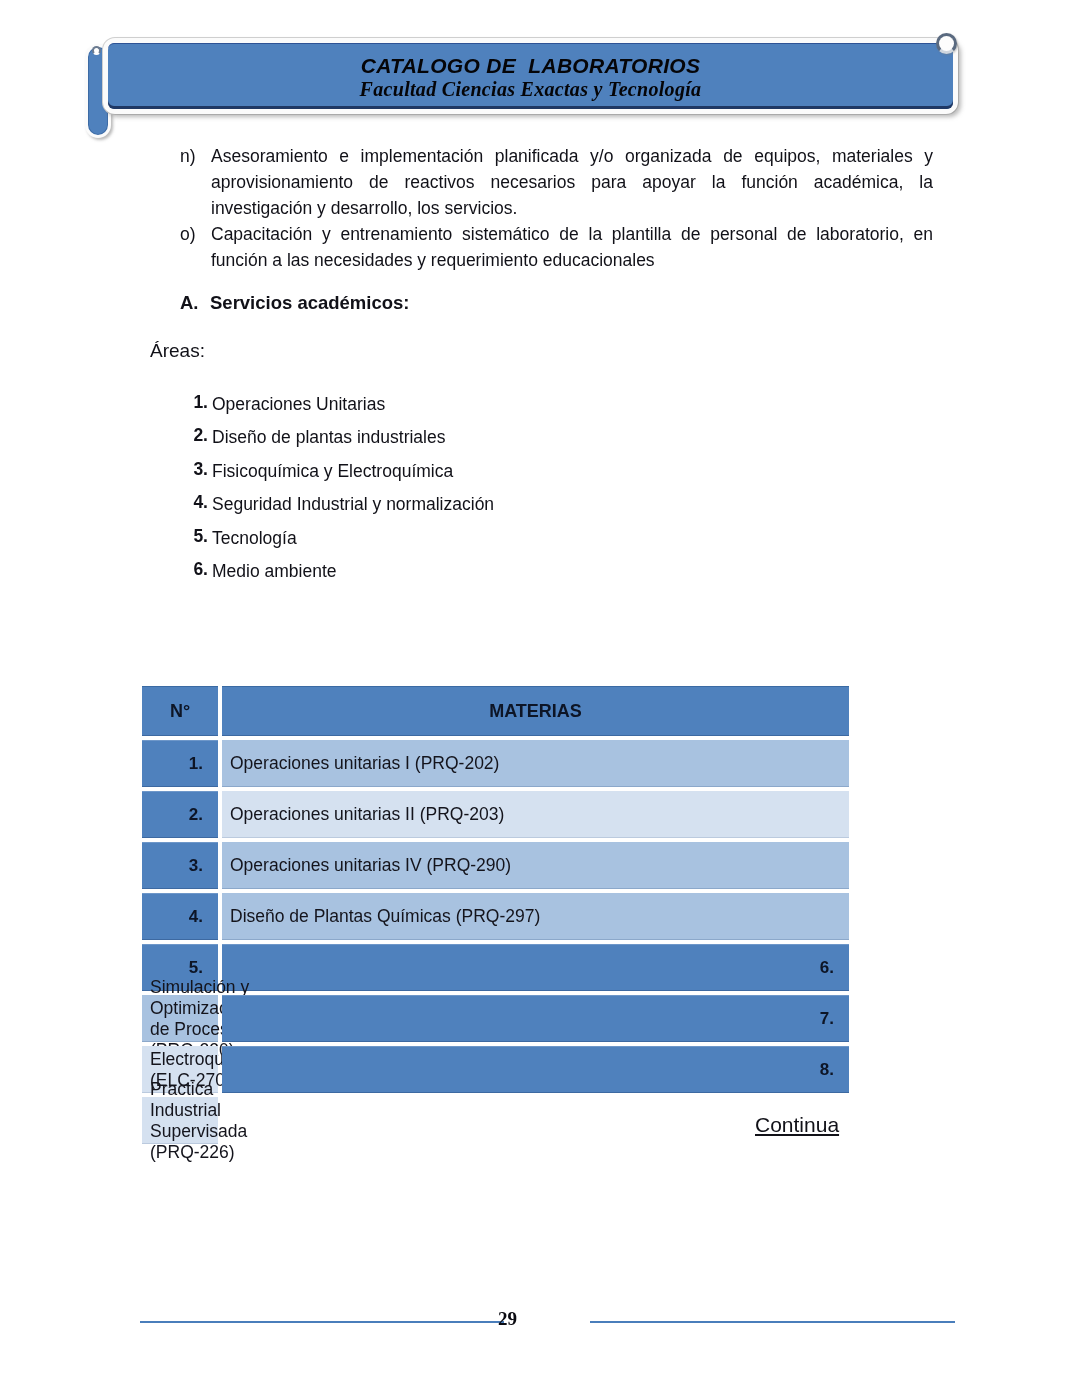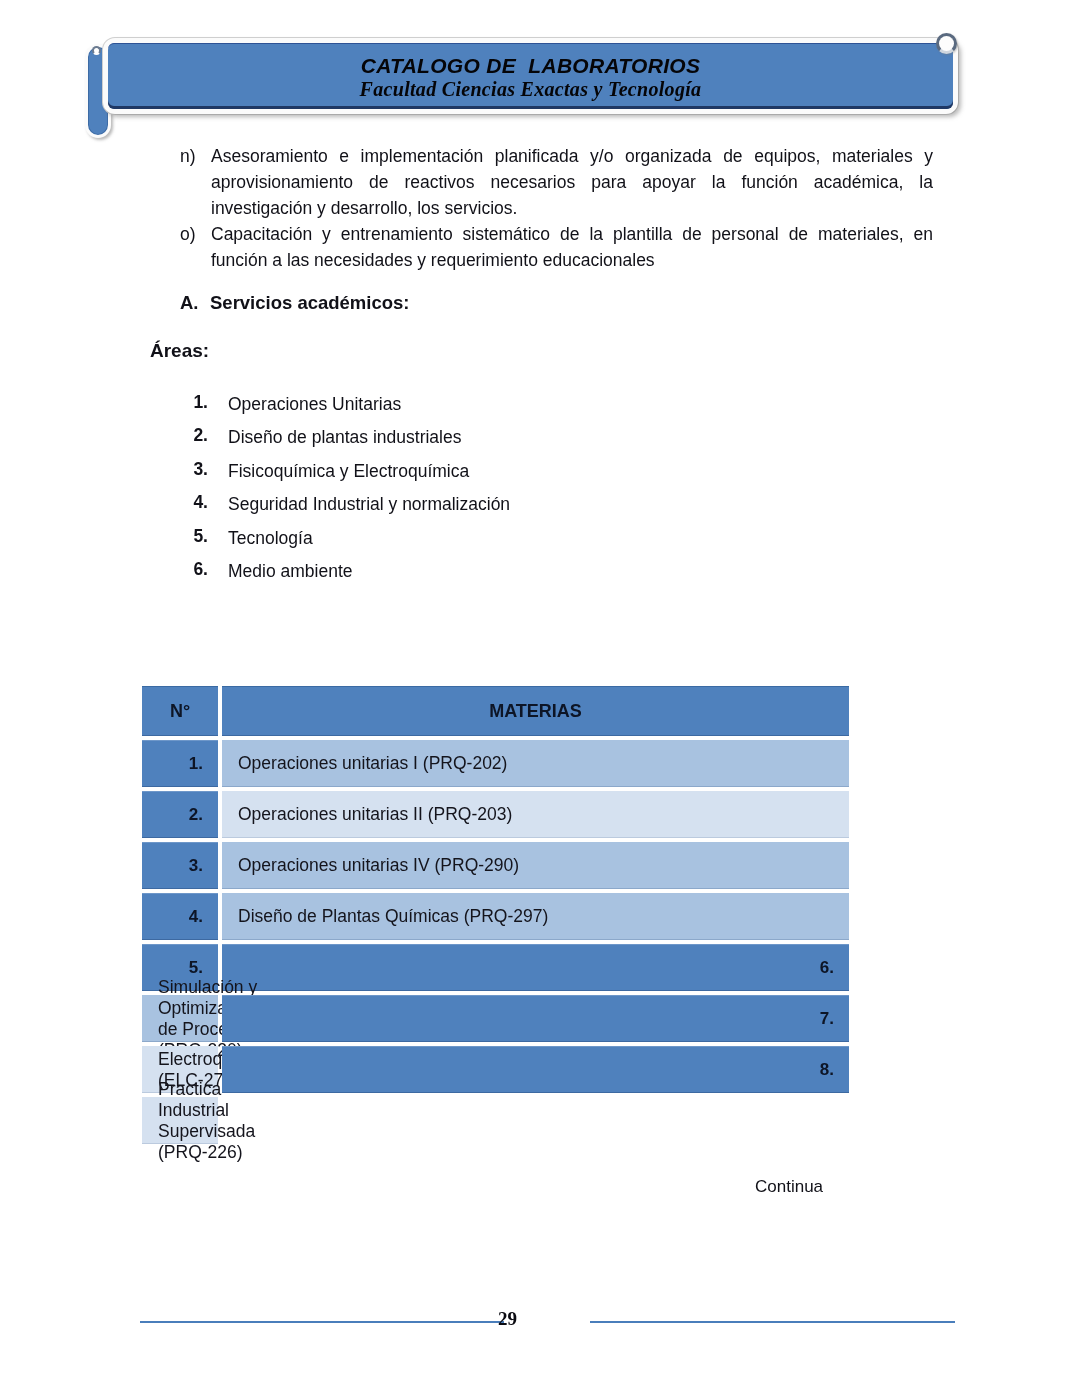--- a/index.html
+++ b/index.html
@@ -67,32 +67,32 @@
   .para-text { flex: 1; text-align: justify; }
 
   
   .section-heading {
     position: absolute; left: 180px; top: 292px;
     font-size: 18.5px; font-weight: bold; display: flex;
   }
   .section-label { width: 30px; }
   .areas-heading {
     position: absolute; left: 150px; top: 340px;
-    font-size: 19px; font-weight: bold;
+    font-size: 19px; font-weight: normal;
   }
   .asignaturas-heading {
     position: absolute; left: 150px; top: 611px;
     font-size: 18.5px; font-weight: bold;
   }
 
   
   .areas-list { position: absolute; left: 190px; top: 394px; display: flex; flex-direction: column; }
   .area-item { display: flex; height: 33.4px; align-items: flex-start; font-size: 17.5px; }
   .area-num { flex: 0 0 18px; text-align: right; font-weight: bold; position: relative; top: -2px; }
-  .area-text { margin-left: 20px; }
+  .area-text { margin-left: 4px; }
 
   
   .materias-table {
     position: absolute; left: 142px; top: 686px; width: 707px;
     display: grid;
     grid-template-columns: 76px 627px;
     grid-template-rows: 50px;
     grid-auto-rows: 47px;
     gap: 4px;
   }
@@ -104,28 +104,28 @@
   }
   .num-cell {
     background: var(--header-blue, #4f81bd);
     display: flex; align-items: center; justify-content: flex-end;
     padding-right: 15px;
     font-weight: bold; font-size: 17px; color: #0d1526;
     box-shadow: inset 0 -1px 0 rgba(30,60,110,.35), inset 0 1px 0 rgba(255,255,255,.18);
   }
   .materia-cell {
     display: flex; align-items: center;
-    padding-left: 16px;
+    padding-left: 8px;
     font-size: 17.5px; color: #14141c;
   }
   .shade-medium { background: var(--row-medium, #a8c2e0); box-shadow: inset 0 -1px 0 rgba(90,120,160,.35); }
   .shade-light  { background: var(--row-light, #d5e1f0); box-shadow: inset 0 -1px 0 rgba(140,160,190,.35); }
 
   
-  .continua { position: absolute; left: 755px; top: 1177px; font-size: 17px; }
+  .continua { position: absolute; left: 755px; top: 1113px; font-size: 21px; text-decoration: underline; }
   .footer-line {
     position: absolute; top: 1321px; height: 2px;
     background: var(--footer-line, #4a7ebb);
   }
   .footer-line.left  { left: 140px; width: 364px; }
   .footer-line.right { left: 590px; width: 365px; }
   .page-number {
     position: absolute; left: 498px; top: 1308px; width: 50px;
     text-align: left;
     font-family: "Liberation Serif", serif;
@@ -152,21 +152,21 @@
 
   <div class="paragraphs">
 
       <div class="para">
         <div class="para-label">n)</div>
         <div class="para-text">Asesoramiento e implementación planificada y/o organizada de equipos, materiales y aprovisionamiento de reactivos necesarios para apoyar la función académica, la investigación y desarrollo, los servicios.</div>
       </div>
 
       <div class="para">
         <div class="para-label">o)</div>
-        <div class="para-text">Capacitación y entrenamiento sistemático de la plantilla de personal de materiales, en función a las necesidades y requerimiento educacionales</div>
+        <div class="para-text">Capacitación y entrenamiento sistemático de la plantilla de personal de laboratorio, en función a las necesidades y requerimiento educacionales</div>
       </div>
 
   </div>
 
   <div class="section-heading">
     <span class="section-label">A.</span>
     <span>Servicios académicos:</span>
   </div>
 
   <div class="areas-heading">Áreas:</div>

